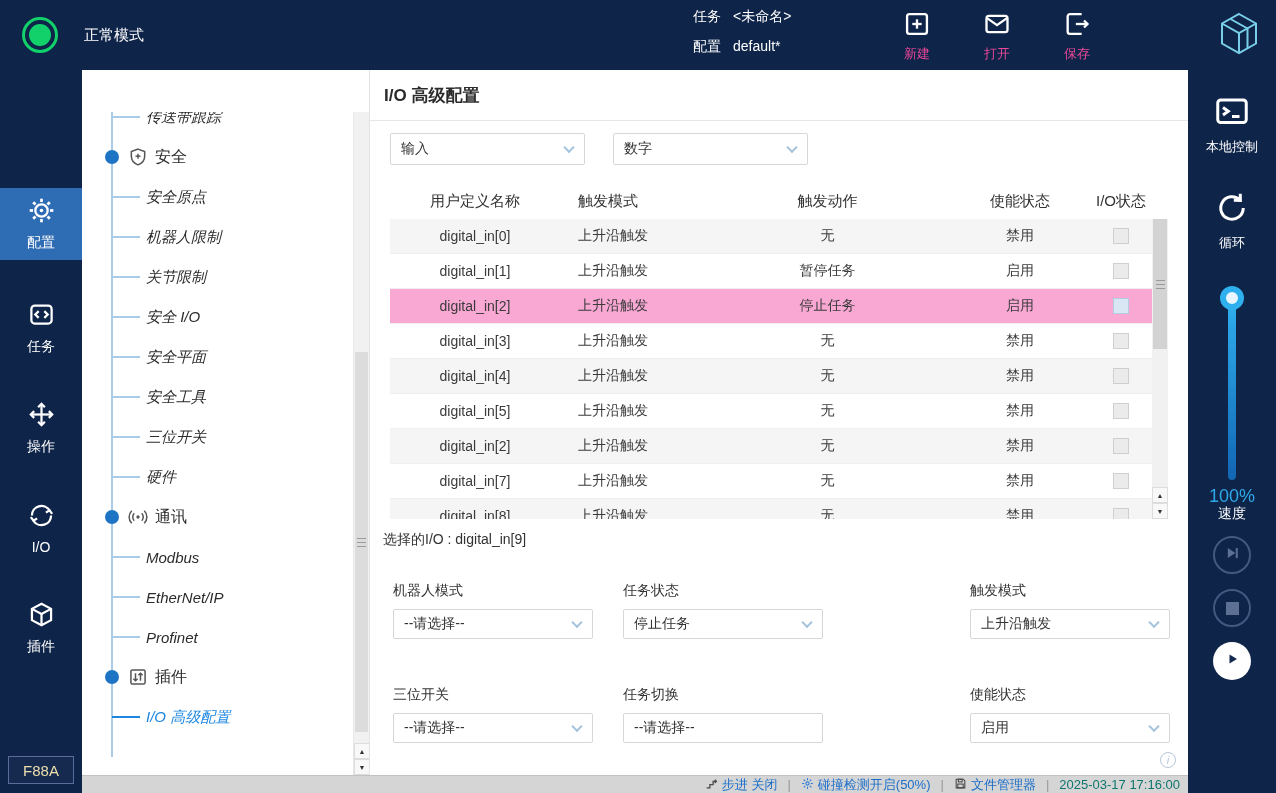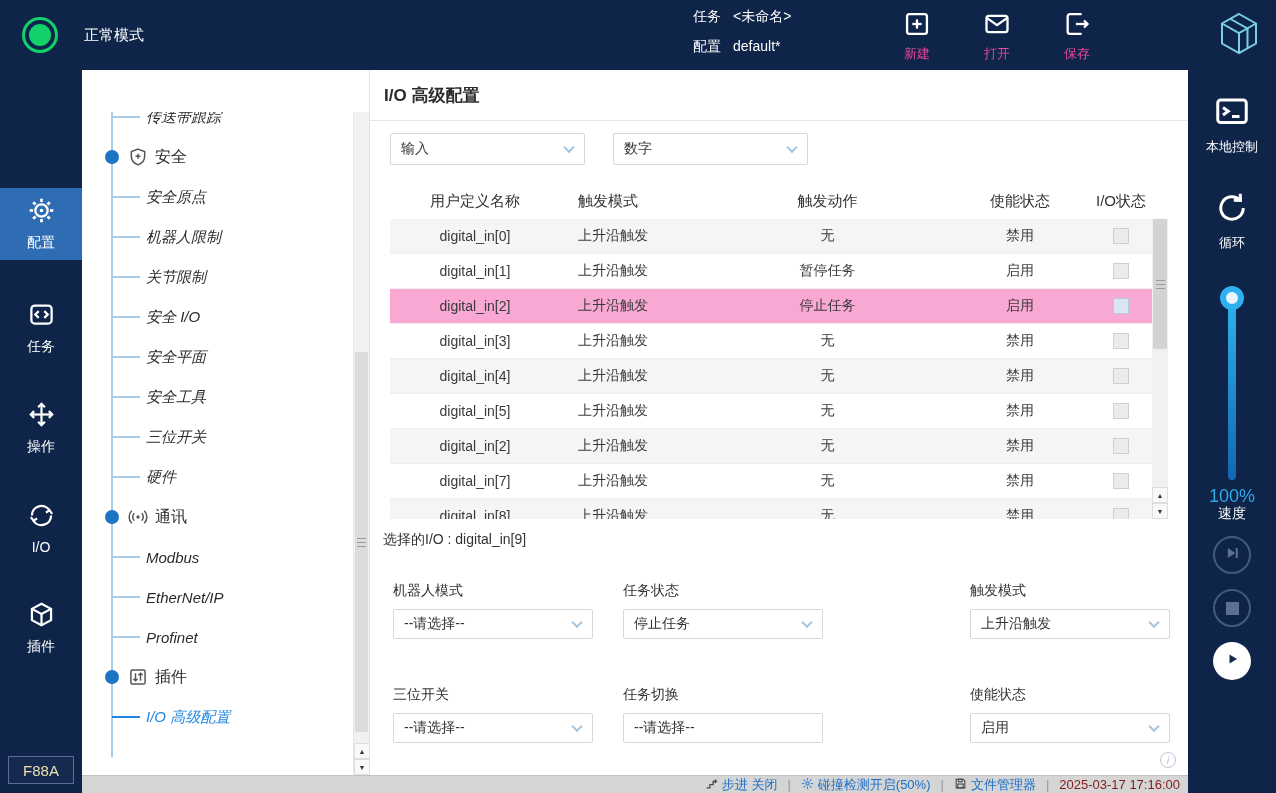--- a/index.html
+++ b/index.html
@@ -96,21 +96,21 @@
   .ctrl-btn svg { width:20px; height:20px; }
   .btn-skip { top:466px; } .btn-stop { top:519px; }
   .btn-stop i { width:13px; height:13px; background:#5d6f92; display:block; }
   .btn-play { top:572px; background:#fff; color:#13294e; }
 
   
   .statusbar { position:absolute; left:82px; top:775px; width:1106px; height:18px; background:#d5d5d5; border-top:1px solid #c2c2c2; display:flex; align-items:center; justify-content:flex-end; gap:10px; padding-right:8px; font-size:13px; }
   .sb-item { color:#1b6ec8; display:flex; align-items:center; gap:4px; cursor:pointer; }
   .sb-item svg { width:13px; height:13px; }
   .sb-div { color:#999; }
-  .sb-time { color:#7f1d1d; }
+  .sb-time { color:#0f766e; }
 </style>
 </head>
 <body>
 
 <div class="app">
 
   <div class="topbar">
     <div class="mode">
       <span class="mode-dot">
           <i></i>

